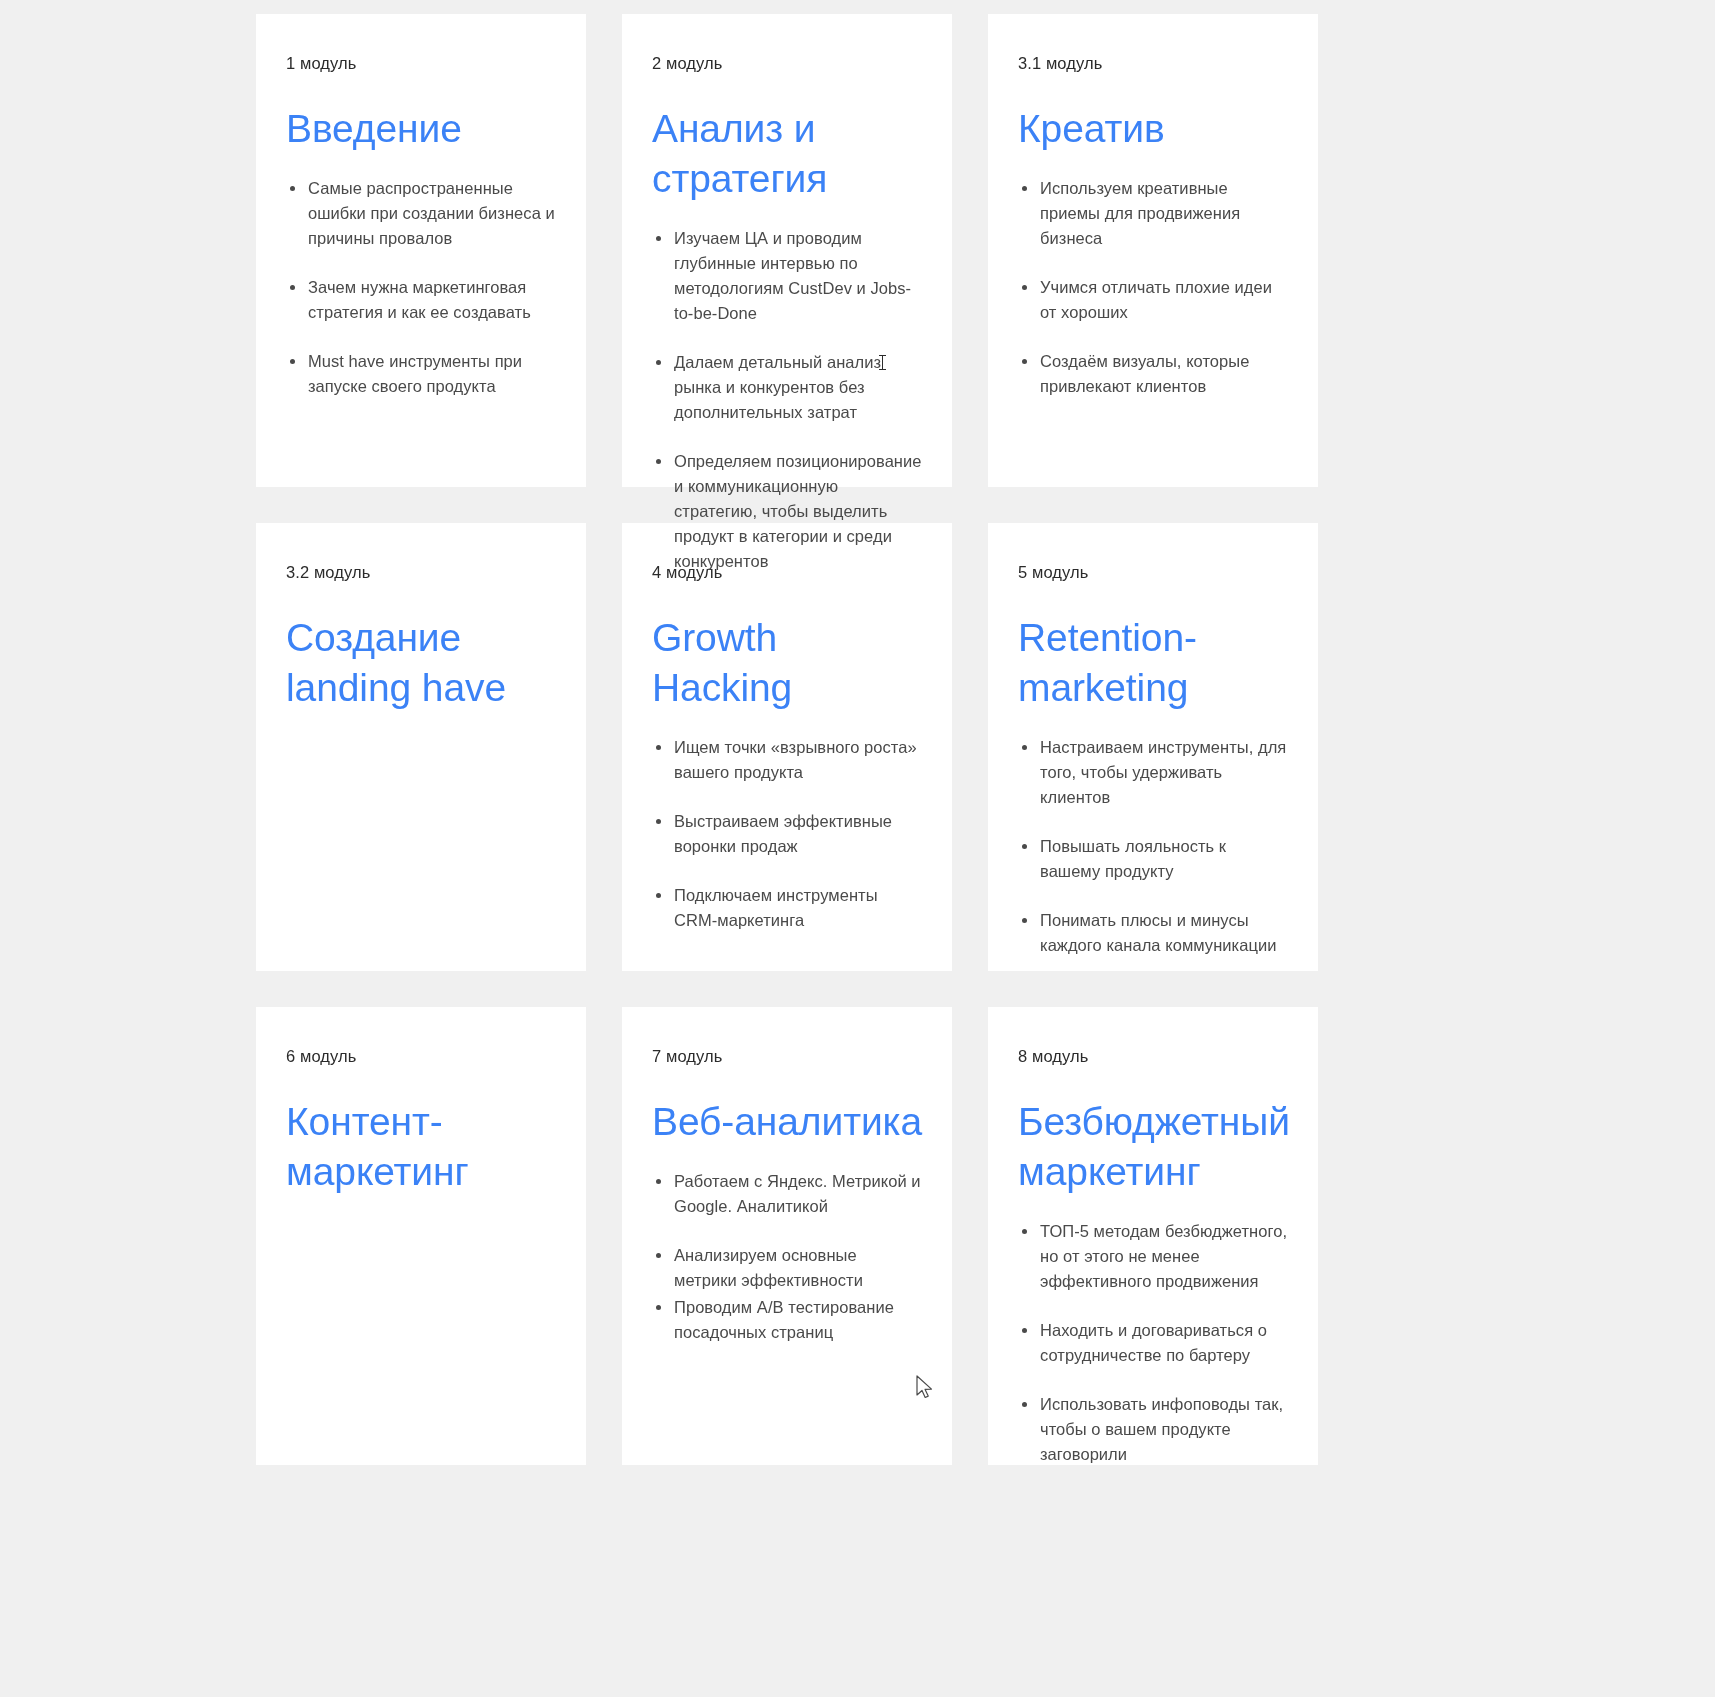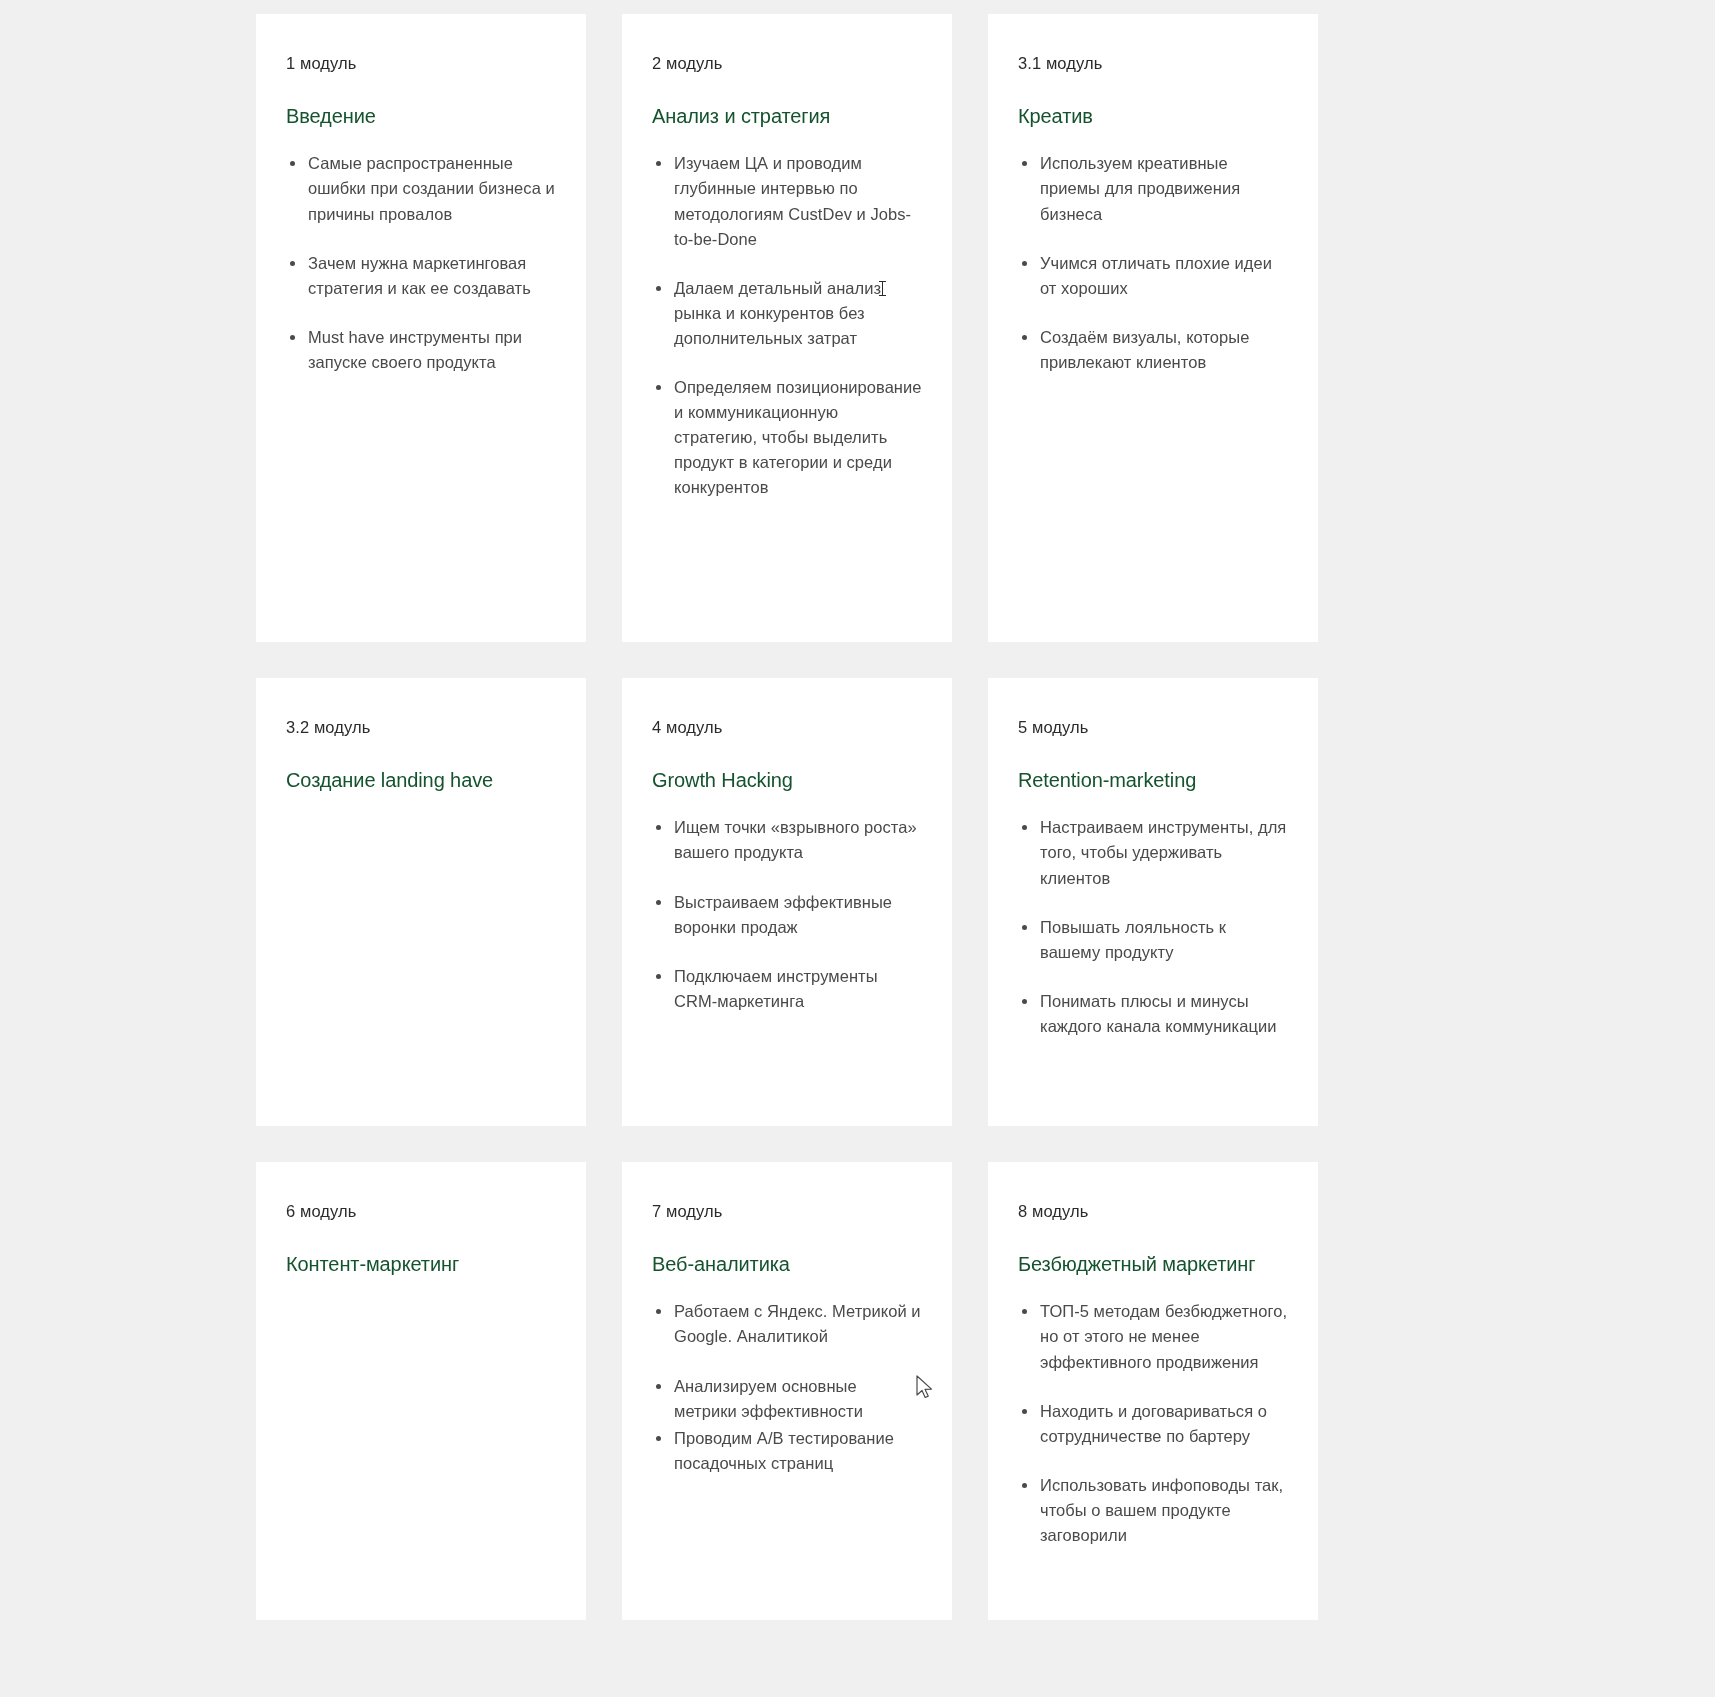--- a/index.html
+++ b/index.html
@@ -27,37 +27,37 @@
     row-gap: 36px;
   }
 
   .module-card {
     background: #ffffff;
     padding: 40px 30px 34px 30px;
     box-sizing: border-box;
   }
 
   
-  .row-1 { height: 628px; }
+  .row-1 { height: 473px; }
   .row-2 { height: 448px; }
   .row-3 { height: 458px; }
 
   .module-number {
     font-size: 16.5px;
     color: #2b2b2b;
     letter-spacing: 0.1px;
     margin: 0 0 30px 0;
     font-weight: 400;
     line-height: 1.2;
   }
 
   .module-title {
-    font-size: 20px;
+    font-size: 39px;
     line-height: 1.28;
-    color: #14532d;
+    color: #3b82f6;
     font-weight: 400;
     margin: 0 0 22px 0;
     letter-spacing: -0.1px;
   }
 
   .module-points {
     list-style: none;
     margin: 0;
     padding: 0;
   }

